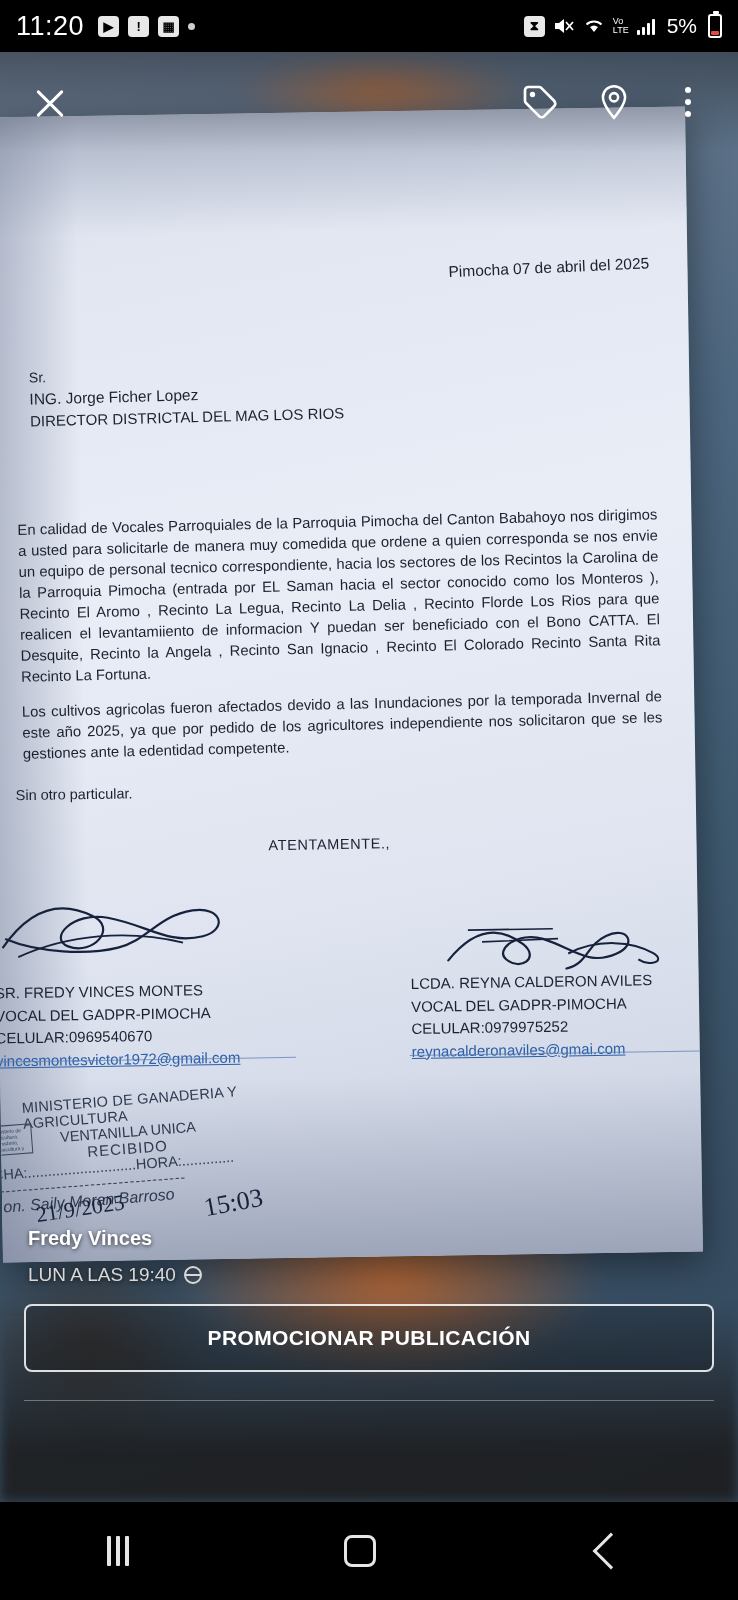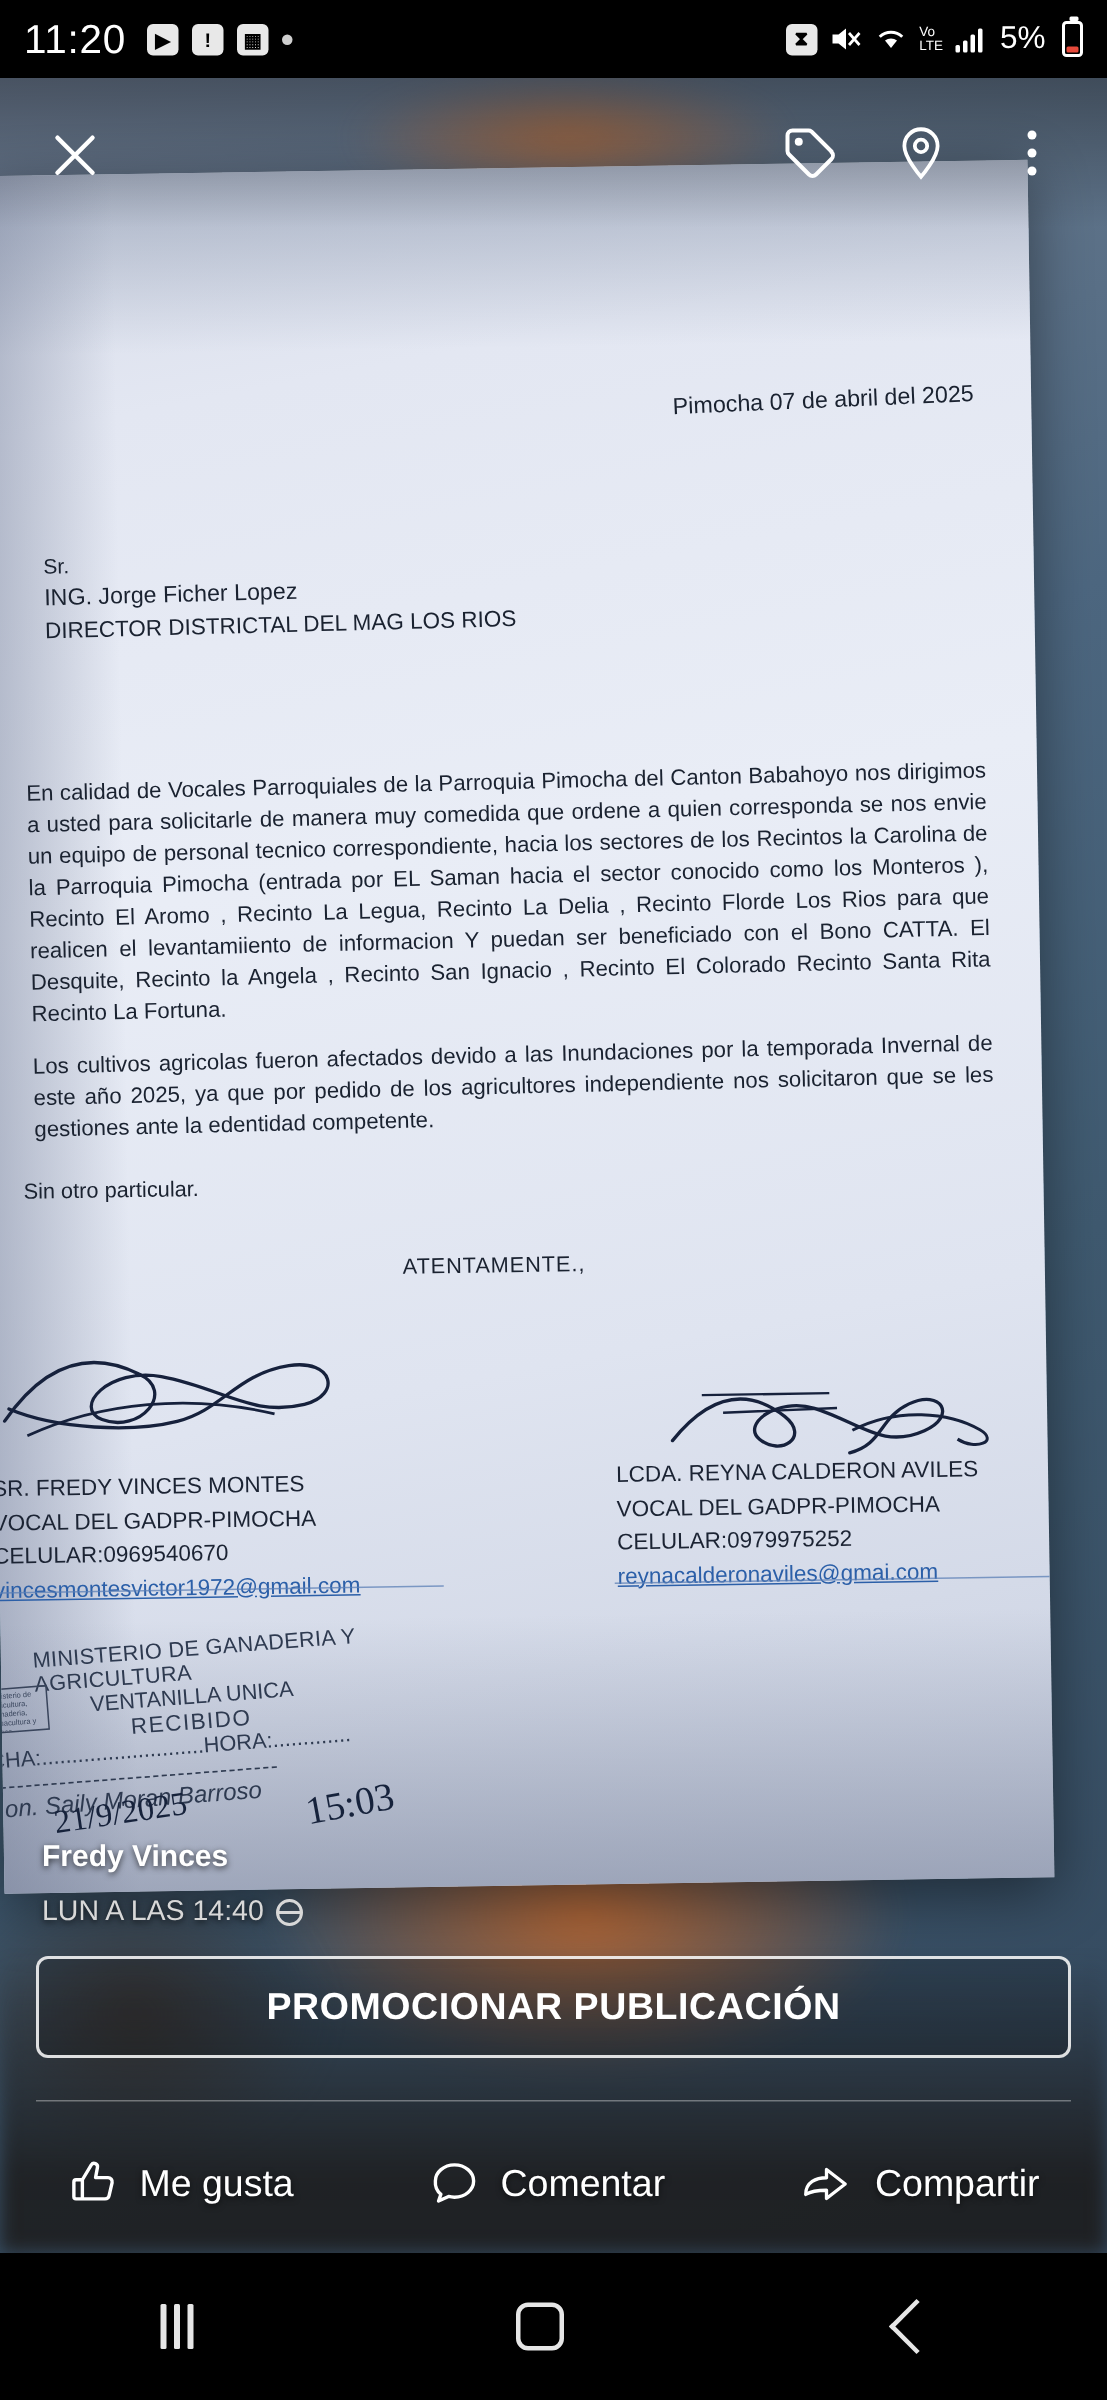--- a/index.html
+++ b/index.html
@@ -266,21 +266,21 @@
   #globe-icon:before {
     content:""; position:absolute; top:6px; left:-1px; width:16px; height:2px;
     background:#d8d8d8;
   }
   #promote-button {
     position: absolute; left: 24px; top: 1252px;
     width: 690px; height: 68px;
     border: 2px solid rgba(255,255,255,.85);
     border-radius: 8px;
     display: flex; align-items: center; justify-content: center;
-    color: #fff; font-size: 25px; font-weight: bold; letter-spacing: .4px;
+    color: #fff; font-size: 21px; font-weight: bold; letter-spacing: .4px;
     background: rgba(0,0,0,.18);
     z-index: 7;
   }
   #actions-divider {
     position: absolute; left: 24px; top: 1348px; width: 690px; height: 1px;
     background: rgba(255,255,255,.35);
     z-index: 7;
   }
   #action-bar {
     position: absolute; left: 0; top: 1358px; width: 738px; height: 92px;
@@ -450,47 +450,27 @@
         <div id="kebab">
             <span></span>
             <span></span>
             <span></span>
           </div>
       </div>
     </div>
 
     <div id="post-author">Fredy Vinces</div>
     <div id="post-time">
-      <span>LUN A LAS 14:40</span>
+      <span>LUN A LAS 19:40</span>
       <span id="globe-icon"></span>
     </div>
 
     <div id="promote-button">PROMOCIONAR PUBLICACIÓN</div>
     <div id="actions-divider"></div>
 
-    <div id="action-bar">
-      <div class="action">
-        <svg width="34" height="34" viewBox="0 0 24 24">
-            <path d="M7 10v9H4a1 1 0 0 1-1-1v-7a1 1 0 0 1 1-1zM7 10l4.2-7a1.6 1.6 0 0 1 2.9 1.2L13.2 9H19a2 2 0 0 1 2 2.4l-1.4 6A2 2 0 0 1 17.6 19H7z" fill="none" stroke="#fff" stroke-width="1.6" stroke-linejoin="round"></path>
-          </svg>
-        <span>Me gusta</span>
-      </div>
-      <div class="action">
-        <svg width="34" height="34" viewBox="0 0 24 24">
-            <path d="M12 3c5 0 9 3.4 9 7.6 0 4.2-4 7.6-9 7.6a11 11 0 0 1-2.8-.35L4.5 20l1.1-3.2A7.3 7.3 0 0 1 3 10.6C3 6.4 7 3 12 3z" fill="none" stroke="#fff" stroke-width="1.6" stroke-linejoin="round"></path>
-          </svg>
-        <span>Comentar</span>
-      </div>
-      <div class="action">
-        <svg width="36" height="34" viewBox="0 0 26 24">
-            <path d="M3 17c0-6 5-8 10-8V5l9 7-9 7v-4c-5 0-8 .8-10 2z" fill="none" stroke="#fff" stroke-width="1.6" stroke-linejoin="round"></path>
-          </svg>
-        <span>Compartir</span>
-      </div>
-    </div>
   </div>
 
   <div id="nav-bar">
     <div id="nav-recents">
         <i></i>
         <i></i>
         <i></i>
       </div>
     <div id="nav-home"></div>
     <div style="display:flex;align-items:center;justify-content:center;width:40px;height:40px;">

